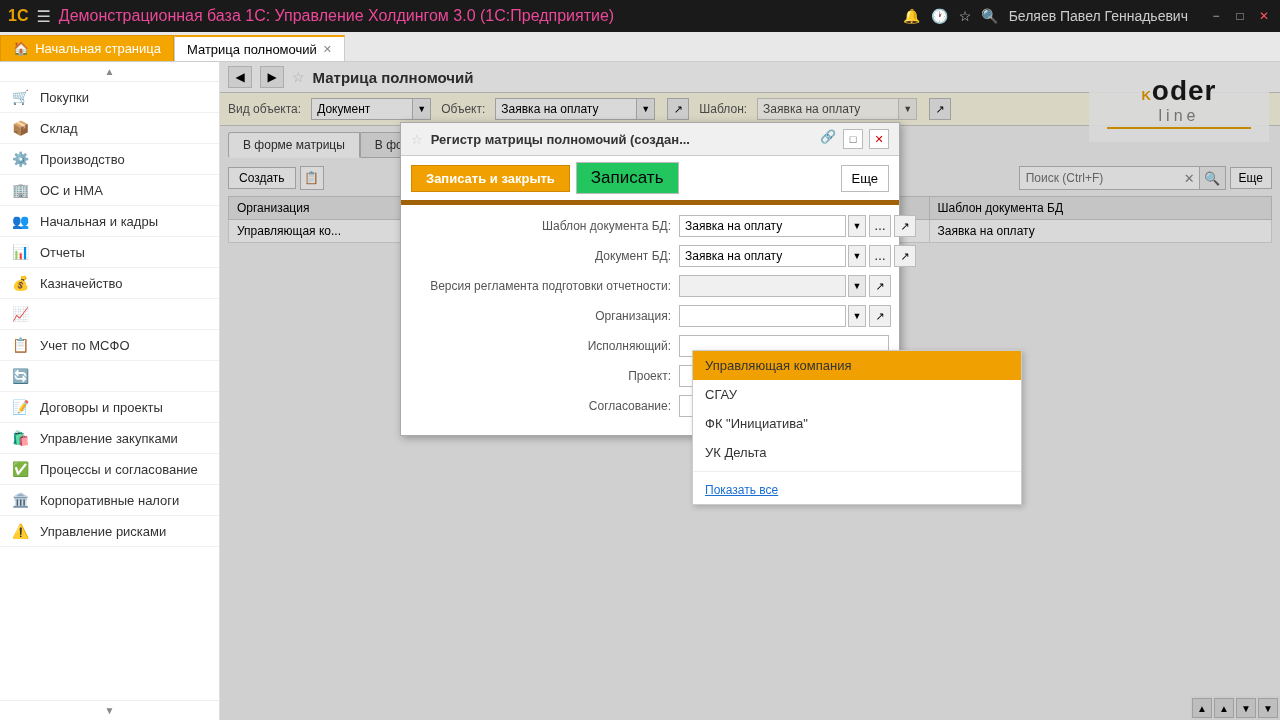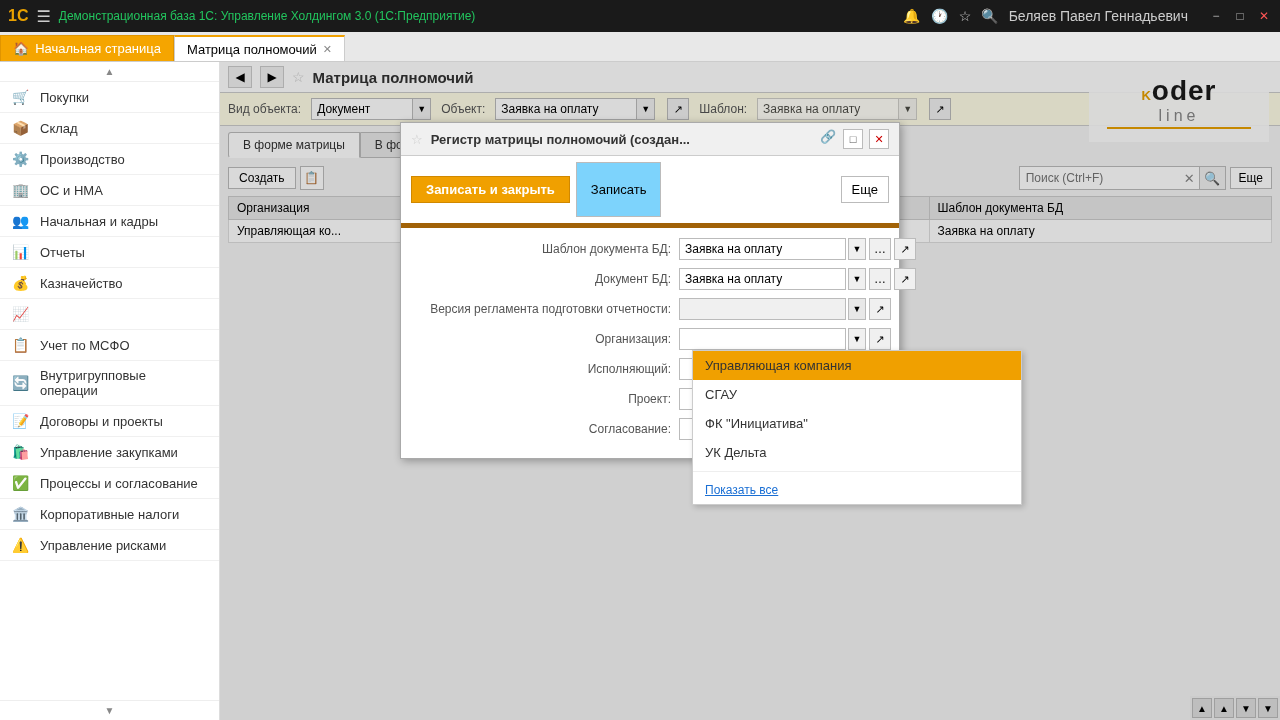--- a/index.html
+++ b/index.html
@@ -10,21 +10,21 @@
       background: #1a1a1a;
       color: #fff;
       height: 32px;
       display: flex;
       align-items: center;
       padding: 0 8px;
       gap: 8px;
     }
     .titlebar-logo { color: #e8a000; font-weight: bold; font-size: 16px; }
     .titlebar-menu { color: #ccc; cursor: pointer; font-size: 16px; }
-    .titlebar-title { flex: 1; font-size: 12px; color: #22c55e; }
+    .titlebar-title { flex: 1; font-size: 16px; color: #ec4899; }
     .titlebar-actions { display: flex; gap: 10px; align-items: center; }
     .titlebar-actions span { color: #ccc; cursor: pointer; font-size: 14px; }
     .titlebar-user { color: #ddd; font-size: 12px; }
     .win-controls { display: flex; gap: 8px; margin-left: 12px; }
     .win-ctrl { width: 16px; height: 16px; display: flex; align-items: center; justify-content: center; color: #aaa; cursor: pointer; font-size: 12px; }
     .win-ctrl.close { color: #ff5555; }
 
     
     .tabbar {
       background: #e8e8e8;
@@ -321,25 +321,25 @@
     .save-close-btn {
       padding: 5px 14px;
       background: #f0a000;
       color: #fff;
       border: 1px solid #d08800;
       cursor: pointer;
       font-size: 13px;
       font-weight: bold;
     }
     .save-btn {
-      padding: 19px 14px;
-      background: #7dd3fc;
-      border: 1px solid #bbb;
-      cursor: pointer;
-      font-size: 13px;
+      padding: 5px 14px;
+      background: #22c55e;
+      border: 1px solid #bbb;
+      cursor: pointer;
+      font-size: 17px;
     }
     .modal-more-btn {
       margin-left: auto;
       padding: 5px 10px;
       background: #fff;
       border: 1px solid #bbb;
       cursor: pointer;
       font-size: 13px;
     }
 
@@ -550,21 +550,20 @@
     </div>
     <div class="sidebar-item">
       <span class="icon">📈</span>
     </div>
     <div class="sidebar-item">
       <span class="icon">📋</span>
       <span>Учет по МСФО</span>
     </div>
     <div class="sidebar-item">
       <span class="icon">🔄</span>
-      <span>Внутригрупповые операции</span>
     </div>
     <div class="sidebar-item">
       <span class="icon">📝</span>
       <span>Договоры и проекты</span>
     </div>
     <div class="sidebar-item">
       <span class="icon">🛍️</span>
       <span>Управление закупками</span>
     </div>
     <div class="sidebar-item">

